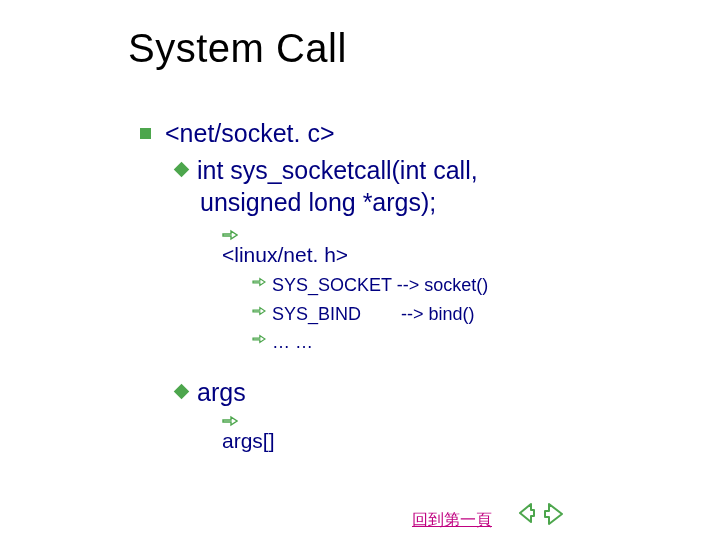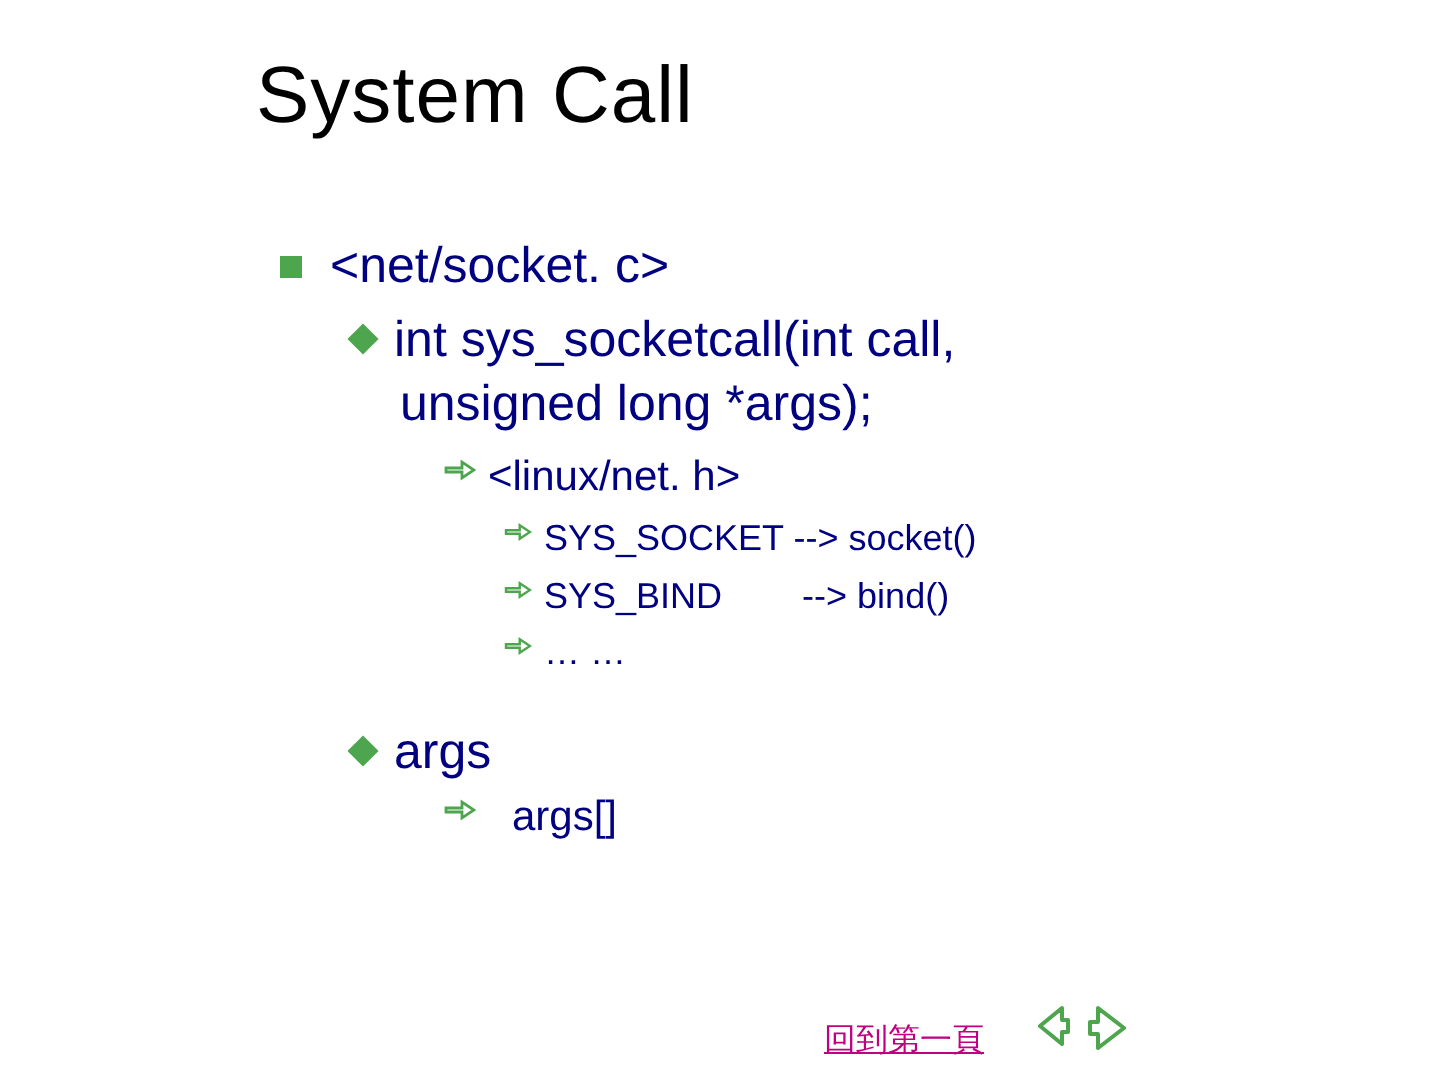--- a/index.html
+++ b/index.html
@@ -55,21 +55,21 @@
     margin-top: 9px;
     margin-right: 10px;
   }
   .bullet-hand {
     flex: 0 0 auto;
     margin-top: 2px;
     margin-right: 6px;
   }
   .bullet-hand svg { display:block; }
   .lvl2 { padding-left: 36px; font-size: 25px; }
-  .lvl3 { padding-left: 82px; font-size: 21px; margin-top: 8px;}
+  .lvl3 { padding-left: 82px; font-size: 21px; margin-top: 8px; flex-direction: column;}
   .lvl4 { padding-left: 112px; font-size: 18px; margin-top: 6px;}
   .lvl2b { padding-left: 36px; font-size: 25px; margin-top: 23px;}
   .wrap-line { padding-left: 60px; }
   .footer-link {
     position: absolute;
     right: 88px;
     bottom: 9px;
     font-size: 16px;
     color: #c00080;
     text-decoration: underline;
@@ -141,21 +141,21 @@
           </svg>
       </div>
       <div>… …</div>
     </div>
 
     <div class="row lvl2b">
       <div class="bullet-diamond"></div>
       <div>args</div>
     </div>
 
-    <div class="row lvl3" style="margin-top:4px;gap:12px;">
+    <div class="row lvl3" style="margin-top:4px;">
       <div class="bullet-hand">
         <svg width="16" height="14" viewBox="0 0 16 14">
             <path d="M1 6 L9 6 L9 3 L15 7 L9 11 L9 8 L1 8 Z" fill="none" stroke="#4da64d" stroke-width="1.4"></path>
           </svg>
       </div>
       <div>args[]</div>
     </div>
 
   </div>
 

